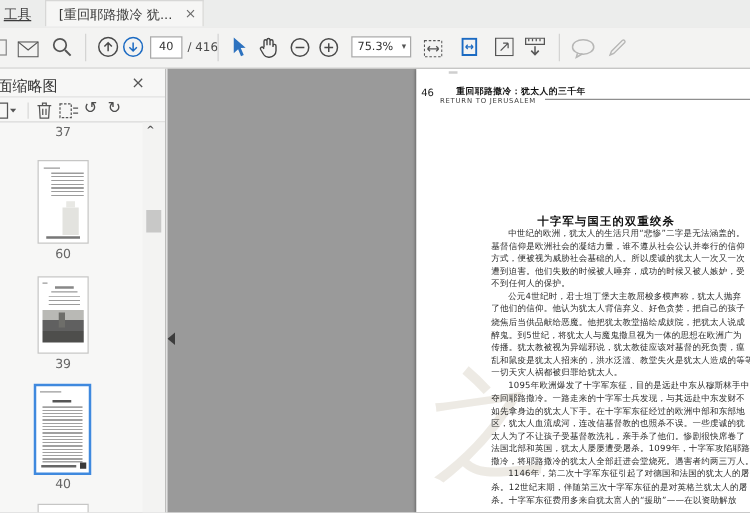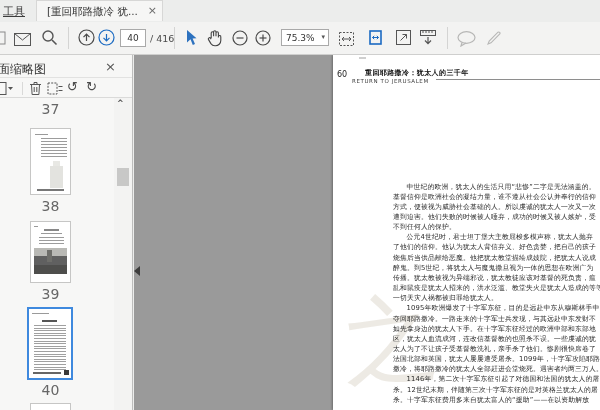--- a/index.html
+++ b/index.html
@@ -30,21 +30,21 @@
   #zoom-box .zc{position:absolute;right:3px;top:3px;font-size:7px;color:#555;}
 
   
   #sidebar{left:0;top:55px;width:133px;height:355px;background:#f7f7f6;border-right:1px solid #bdbdbc;box-sizing:border-box;}
   #sb-title{left:-14px;top:6px;font-size:12px;color:#333;white-space:nowrap;}
   #sb-close{left:105px;top:4px;font-size:13px;color:#555;}
   #sb-div1{left:0;top:22px;width:132px;height:1px;background:#e2e2e1;}
   #sb-div2{left:0;top:42px;width:132px;height:1px;background:#dadad9;}
   .sb-tool{position:absolute;top:26px;}
   .rot{font-size:13px;color:#4d4d4d;line-height:13px;}
-  .thumb-label{position:absolute;width:41px;text-align:center;font-size:14px;color:#666;}
+  .thumb-label{position:absolute;width:41px;text-align:center;font-size:10px;color:#666;}
   .thumb{position:absolute;background:#fff;border:1px solid #c6c6c5;box-sizing:border-box;}
   .thumb .inner{position:absolute;inset:0;overflow:hidden;}
   #thumb40{border:2px solid #3f89de;}
   
   .t-dash{position:absolute;height:1px;background:#9a9a9a;}
   .t-stripes{position:absolute;background:repeating-linear-gradient(to bottom,#9c9c9c 0 1px,transparent 1px 3px);}
   .t-stripes.dense{background:repeating-linear-gradient(to bottom,#a0a0a0 0 1px,transparent 1px 2.6px);}
   #t38-bldg{position:absolute;left:19px;top:37px;width:13px;height:22px;background:#e3e3df;}
   #t38-bldg:before{content:"";position:absolute;left:3px;top:-5px;width:7px;height:5px;background:#e8e8e4;}
   #t39-photo{position:absolute;left:3px;top:26px;width:33px;height:26px;
@@ -215,21 +215,21 @@
     <div class="thumb-label abs" style="left:30px;top:46px">37</div>
 
     <div class="thumb" style="left:30px;top:73px;width:41px;height:67px">
       <div class="inner">
         <div class="t-dash" style="left:4px;top:5px;width:13px"></div>
         <div class="t-stripes" style="left:10px;top:9px;width:26px;height:21px"></div>
         <div id="t38-bldg"></div>
         <div class="t-dash" style="left:6px;top:60px;width:27px;height:2px;background:#777"></div>
       </div>
     </div>
-    <div class="thumb-label abs" style="left:30px;top:143px">38</div>
+    <div class="thumb-label abs" style="left:30px;top:143px">60</div>
 
     <div class="thumb" style="left:30px;top:166px;width:41px;height:62px">
       <div class="inner">
         <div class="t-dash" style="left:3px;top:4px;width:4px"></div>
         <div class="t-dash" style="left:13px;top:7px;width:15px;height:2px;background:#888"></div>
         <div class="t-dash" style="left:10px;top:11px;width:21px"></div>
         <div class="t-stripes" style="left:8px;top:15px;width:25px;height:8px"></div>
         <div id="t39-photo"></div>
       </div>
     </div>
@@ -251,25 +251,26 @@
     <div id="sb-track" class="abs"></div>
     <div id="sb-up" class="abs">^</div>
     <div id="sb-thumb" class="abs"></div>
   </div>
 
   <div id="docarea" class="abs">
     <div id="collapse" class="abs"></div>
 
     <div id="page" class="abs">
       <div id="pg-artifact" class="abs"></div>
-      <div id="pg-num" class="abs">60</div>
+      <div id="pg-num" class="abs">46</div>
       <div id="pg-booktitle" class="abs">重回耶路撒冷：犹太人的三千年</div>
       <div id="pg-subtitle" class="abs">RETURN TO JERUSALEM</div>
       <div id="pg-rule" class="abs"></div>
       <div id="watermark" class="abs">之</div>
+      <div id="pg-section" class="abs">十字军与国王的双重绞杀</div>
       <div id="body-text" class="abs">
           <div class="tline ind">中世纪的欧洲，犹太人的生活只用“悲惨”二字是无法涵盖的。</div>
           <div class="tline">基督信仰是欧洲社会的凝结力量，谁不遵从社会公认并奉行的信仰</div>
           <div class="tline">方式，便被视为威胁社会基础的人。所以虔诚的犹太人一次又一次</div>
           <div class="tline">遭到迫害。他们失败的时候被人唾弃，成功的时候又被人嫉妒，受</div>
           <div class="tline">不到任何人的保护。</div>
           <div class="tline ind">公元4世纪时，君士坦丁堡大主教屈梭多模声称，犹太人抛弃</div>
           <div class="tline">了他们的信仰。他认为犹太人背信弃义、好色贪婪，把自己的孩子</div>
           <div class="tline">烧焦后当供品献给恶魔。他把犹太教堂描绘成妓院，把犹太人说成</div>
           <div class="tline">醉鬼。到5世纪，将犹太人与魔鬼撒旦视为一体的思想在欧洲广为</div>

